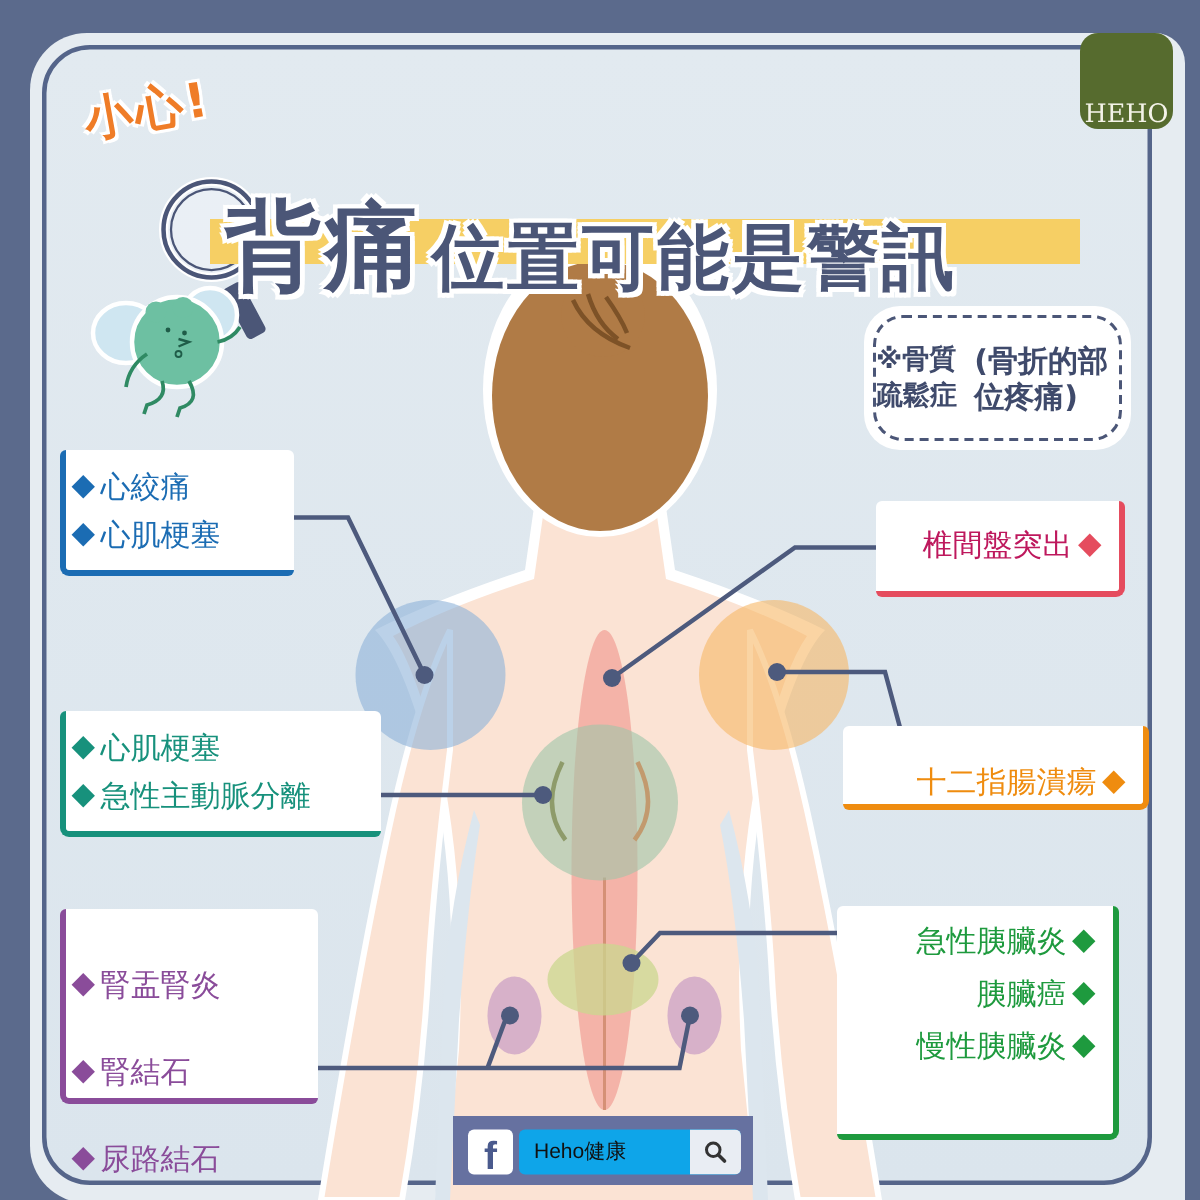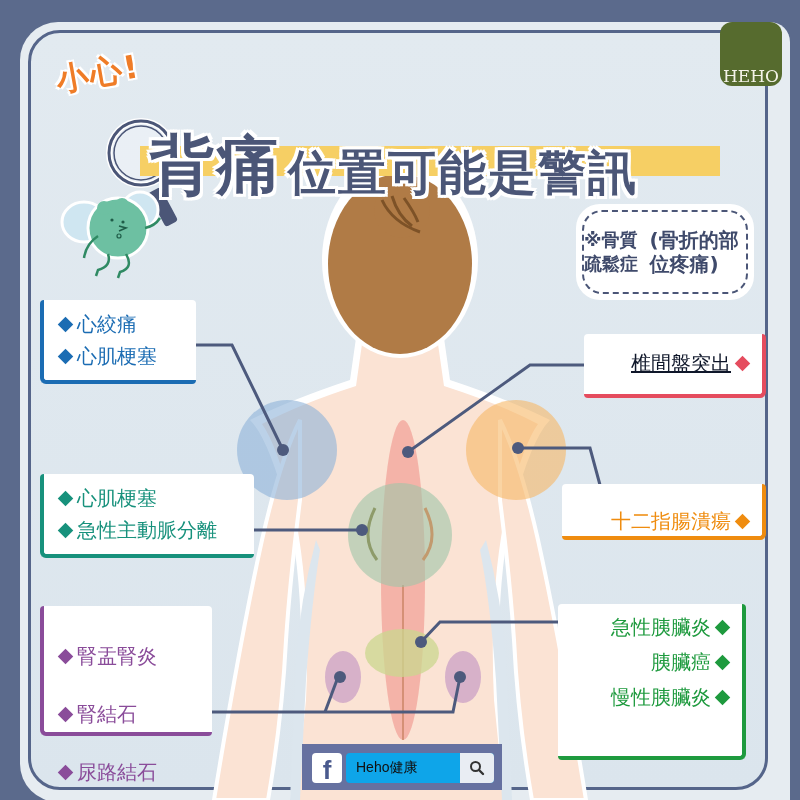--- a/index.html
+++ b/index.html
@@ -13,31 +13,31 @@
   .title .big { font-size:64px; line-height:78px; letter-spacing:2px;margin-top:40px; }
   .title .small { font-size:48px; line-height:64px; margin-left:6px; letter-spacing:2px; }
   .heho { position:absolute; left:720px; top:22px; width:62px; height:64px; background:#566b2e; border-radius:12px; color:#f4f3e8; font-family:"DejaVu Serif", serif; display:flex; align-items:flex-end; justify-content:center; font-size:17px; letter-spacing:0; }
   .note { position:absolute; left:576px; top:204px; width:178px; height:96px; border-radius:24px; background:#fff; box-sizing:border-box; padding:6px; }
   .note-in { width:100%; height:100%; border:2px dashed #4b5677; border-radius:20px; box-sizing:border-box; display:flex; flex-direction:row; align-items:center; justify-content:center; color:#3f4a6b; font-weight:bold; }
   .note-l1 { font-size:18px; line-height:24px; }
   .note-l2 { font-size:20px; line-height:24px; }
   .box { position:absolute; background:#fff; border-radius:4px; font-size:20px; box-sizing:border-box; }
   .box .row { display:flex; align-items:center; height:32px; }
   .dia { display:inline-block; width:11px; height:11px; transform:rotate(45deg); margin:0 6px; }
-  .box-left { border-left:4px solid; border-bottom:4px solid; border-radius:4px 4px 4px 6px; padding-left:10px; }
+  .box-left { border-left:4px solid; border-bottom:4px solid; border-radius:4px 4px 4px 6px; }
   .box-right { border-right:4px solid; border-bottom:4px solid; border-radius:4px 4px 6px 4px; padding-right:8px; }
   .box-right .row { justify-content:flex-end; }
   .b1 { left:40px; top:300px; width:156px; height:84px; color:#1b6cb3; border-color:#1b6cb3; padding-top:8px; }
   .b1 .dia { background:#1b6cb3; }
   .b2 { left:40px; top:474px; width:214px; height:84px; color:#17917c; border-color:#17917c; padding-top:8px; }
   .b2 .dia { background:#17917c; }
   .b3 { left:40px; top:606px; width:172px; height:130px; color:#8a4c9a; border-color:#8a4c9a; padding-top:10px; }
   .b3 .row { height:36px;margin-top:22px; }
   .b3 .dia { background:#8a4c9a; }
-  .b4 { left:584px; top:334px; width:182px; height:64px; color:#0f172a; border-color:#e54c5e; padding-top:13px;text-decoration:underline; }
+  .b4 { left:584px; top:334px; width:166px; height:64px; color:#be185d; border-color:#e54c5e; padding-top:13px; }
   .b4 .dia { background:#e54c5e; }
   .b5 { left:562px; top:484px; width:204px; height:56px; color:#ef8c0f; border-color:#ef8c0f; padding-top:21px; }
   .b5 .dia { background:#ef8c0f; }
   .b6 { left:558px; top:604px; width:188px; height:156px; color:#1e9a3e; border-color:#1e9a3e; padding-top:6px; }
   .b6 .row { height:35px; }
   .b6 .dia { background:#1e9a3e; }
   .fb-bar { position:absolute; left:302px; top:744px; width:200px; height:46px; background:#6671a0; }
   .fb-icon { position:absolute; left:312px; top:753px; width:30px; height:30px; background:#fff; border-radius:4px; color:#4a5a8d; font-weight:bold; font-size:26px; display:flex; align-items:flex-end; justify-content:center; line-height:1; font-family:"Liberation Sans", sans-serif; overflow:hidden; }
   .fb-search { position:absolute; left:346px; top:753px; width:148px; height:30px; background:#0ea5e9; border-radius:4px; display:flex; align-items:center; overflow:hidden; }
   .fb-text { flex:1; padding-left:10px; font-size:14px; color:#111; font-family:"Liberation Sans", sans-serif; }

